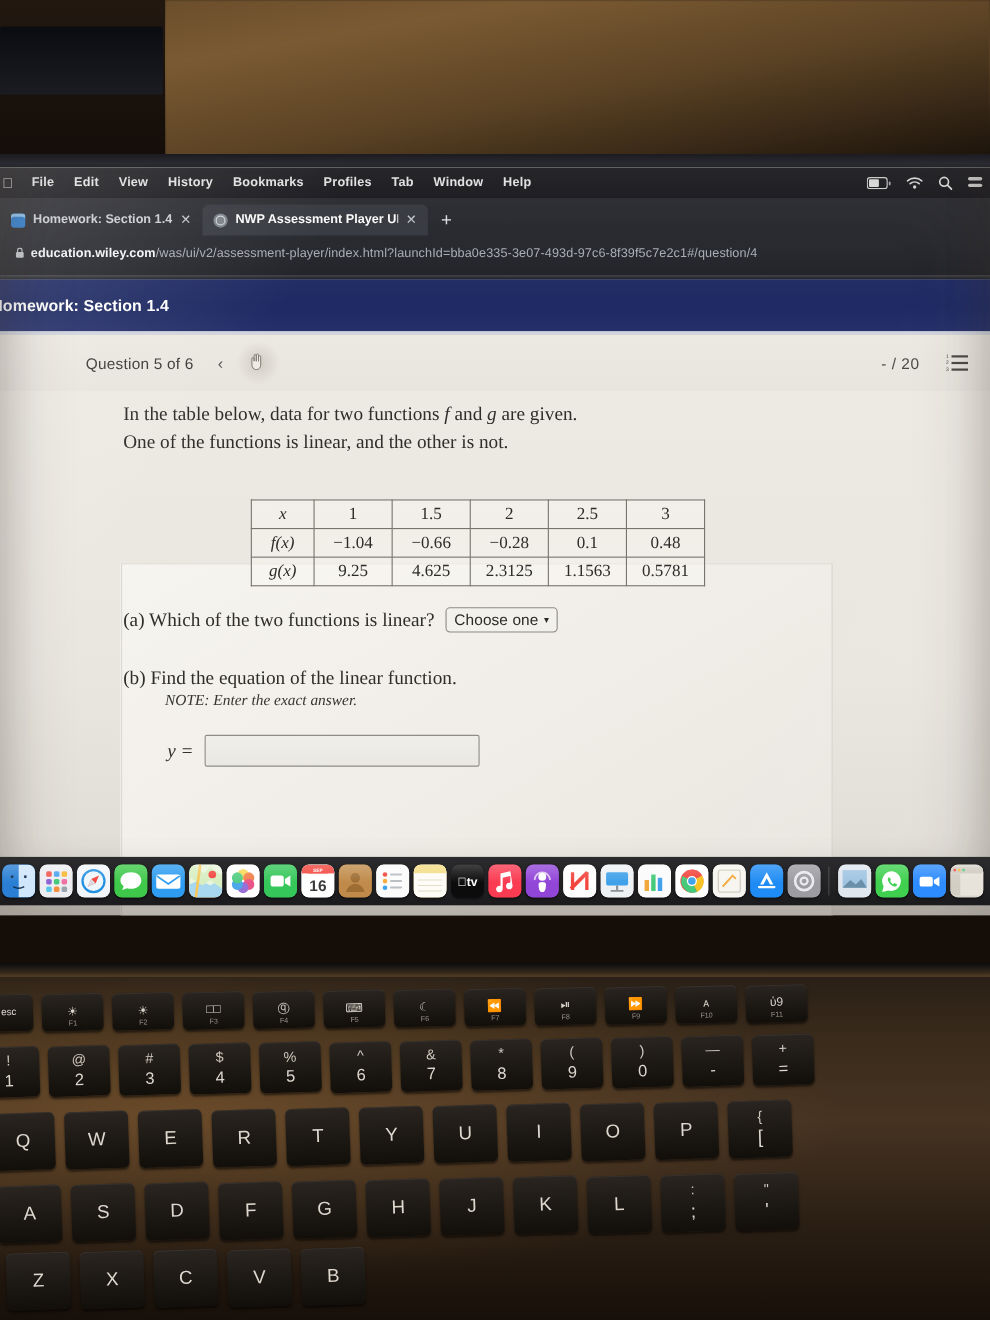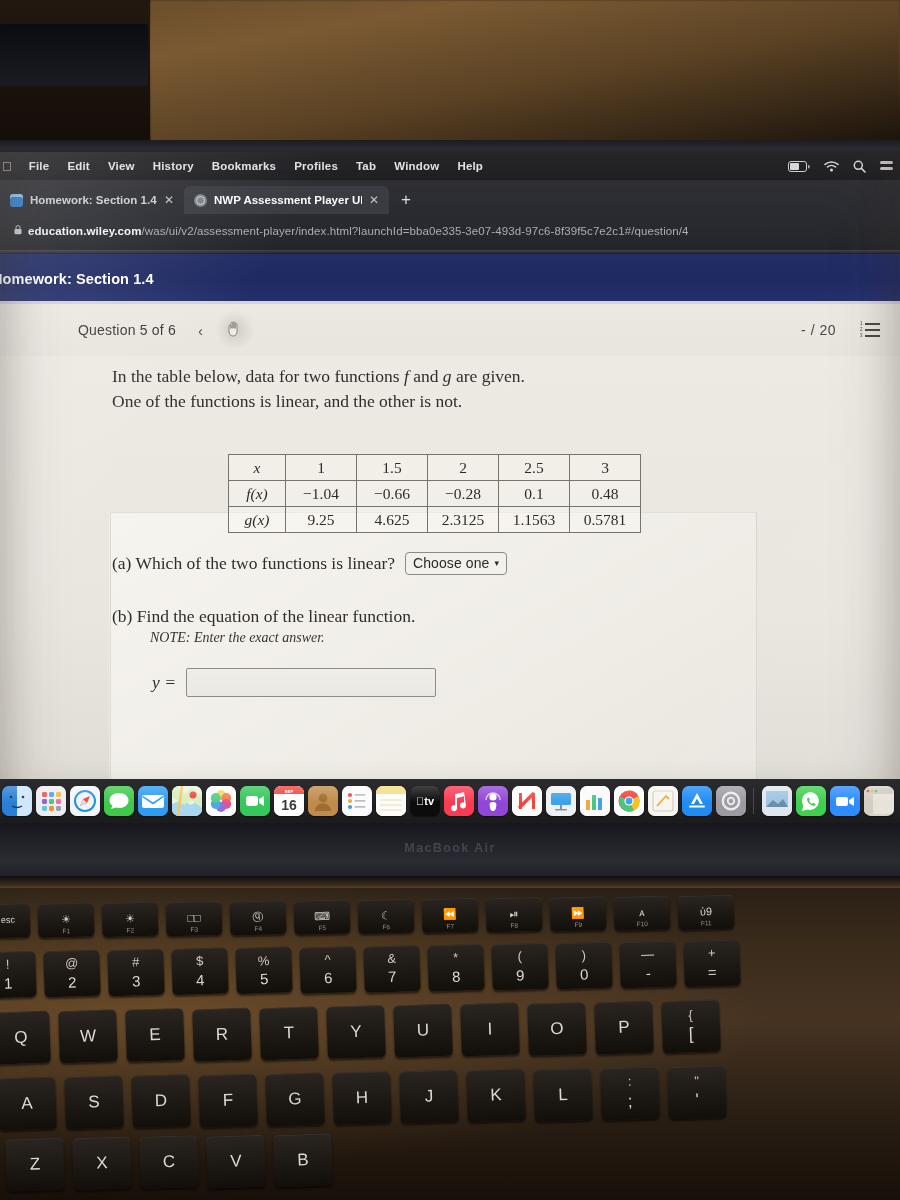--- a/index.html
+++ b/index.html
@@ -586,23 +586,20 @@
             <rect x="0" y="2" width="30" height="6" rx="3" fill="#cfcabf"></rect>
             <circle cx="4" cy="5" r="1.3" fill="#f2453d"></circle>
             <circle cx="8" cy="5" r="1.3" fill="#f7b731"></circle>
             <circle cx="12" cy="5" r="1.3" fill="#45c97a"></circle>
             <rect x="0" y="8" width="9" height="20" fill="#d3cec4"></rect>
           </svg></span>
         <span class="gl"></span>
       </div>
     </div>
 
-  <div class="bezel">
-    <div class="mb">MacBook Air</div>
-  </div>
   <div class="hinge"></div>
 
   <div class="kbd">
     <div class="warm"></div>
     <div class="krow" id="krow-fn" style="top:6px;  left:-14px; gap:8px; transform:rotate(-1.6deg);">
         <div class="key fk" style="width: 44px; margin-top: 0px;">
           <span class="sub" style="font-size:9px">esc</span>
         </div>
         <div class="key fk" style="margin-top: 1px;">
           <span class="gly">☀</span>

